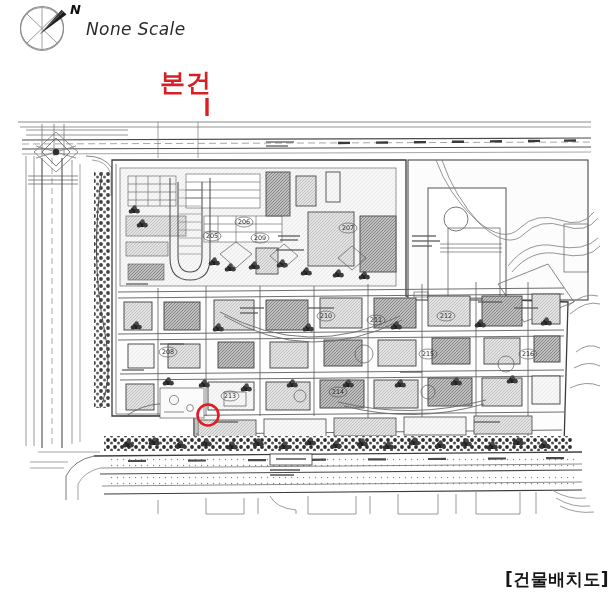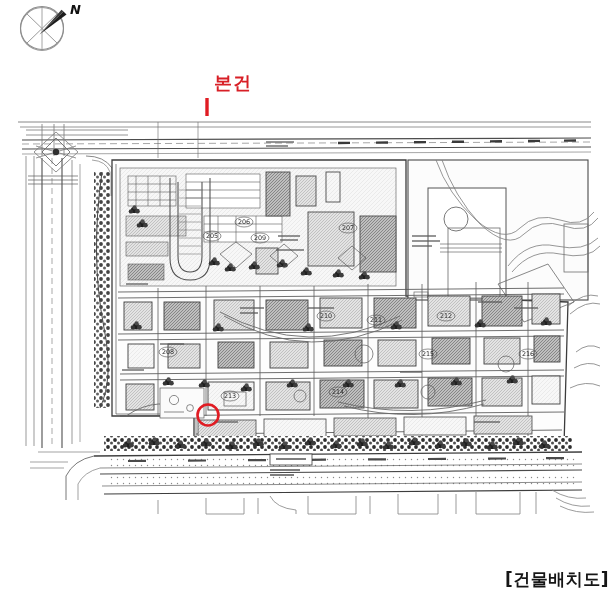--- a/index.html
+++ b/index.html
@@ -42,23 +42,23 @@
     letter-spacing: 0.4px;
     white-space: nowrap;
   }
 
   
   #subject-label {
     position: absolute;
     left: 160px;
     top: 70px;
     width: 92px;
-    text-align: right;
+    text-align: left;
     font-family: "DejaVu Sans", sans-serif;
-    font-size: 18px;
+    font-size: 25px;
     font-weight: bold;
     color: #d81f26;
     letter-spacing: 1px;
     line-height: 26px;
   }
   #subject-pointer {
     position: absolute;
     left: 200px;
     top: 98px;
     width: 14px;
@@ -106,20 +106,21 @@
       <line x1="12.5" y1="41.5" x2="43.5" y2="11.5" stroke="#9a9a9a" stroke-width="1"></line>
       <line x1="28" y1="5" x2="28" y2="47.5" stroke="#9a9a9a" stroke-width="0.9"></line>
 
       <path d="M25.5 32.5 L49.5 9.5 L52.5 12.5 Z" fill="#1d1d1d"></path>
       <path d="M25.5 32.5 L49.5 9.5 L47.5 7.8 Z" fill="#3a3a3a"></path>
 
       <text x="56" y="12" font-family="DejaVu Sans, sans-serif" font-size="13" font-style="italic" font-weight="bold" fill="#111111">N</text>
     </svg>
   </div>
 
+  <div id="scale-note">None Scale</div>
 </div>
 
 <div id="subject-label">본건</div>
 
 <div id="subject-pointer">
   <svg width="14" height="325" viewBox="0 0 14 325" xmlns="http://www.w3.org/2000/svg">
     <line x1="7" y1="0" x2="7" y2="302" stroke="#e01c23" stroke-width="3.4"></line>
     <path d="M7 316 L2.4 302 L11.6 302 Z" fill="#e01c23"></path>
   </svg>
 </div>

